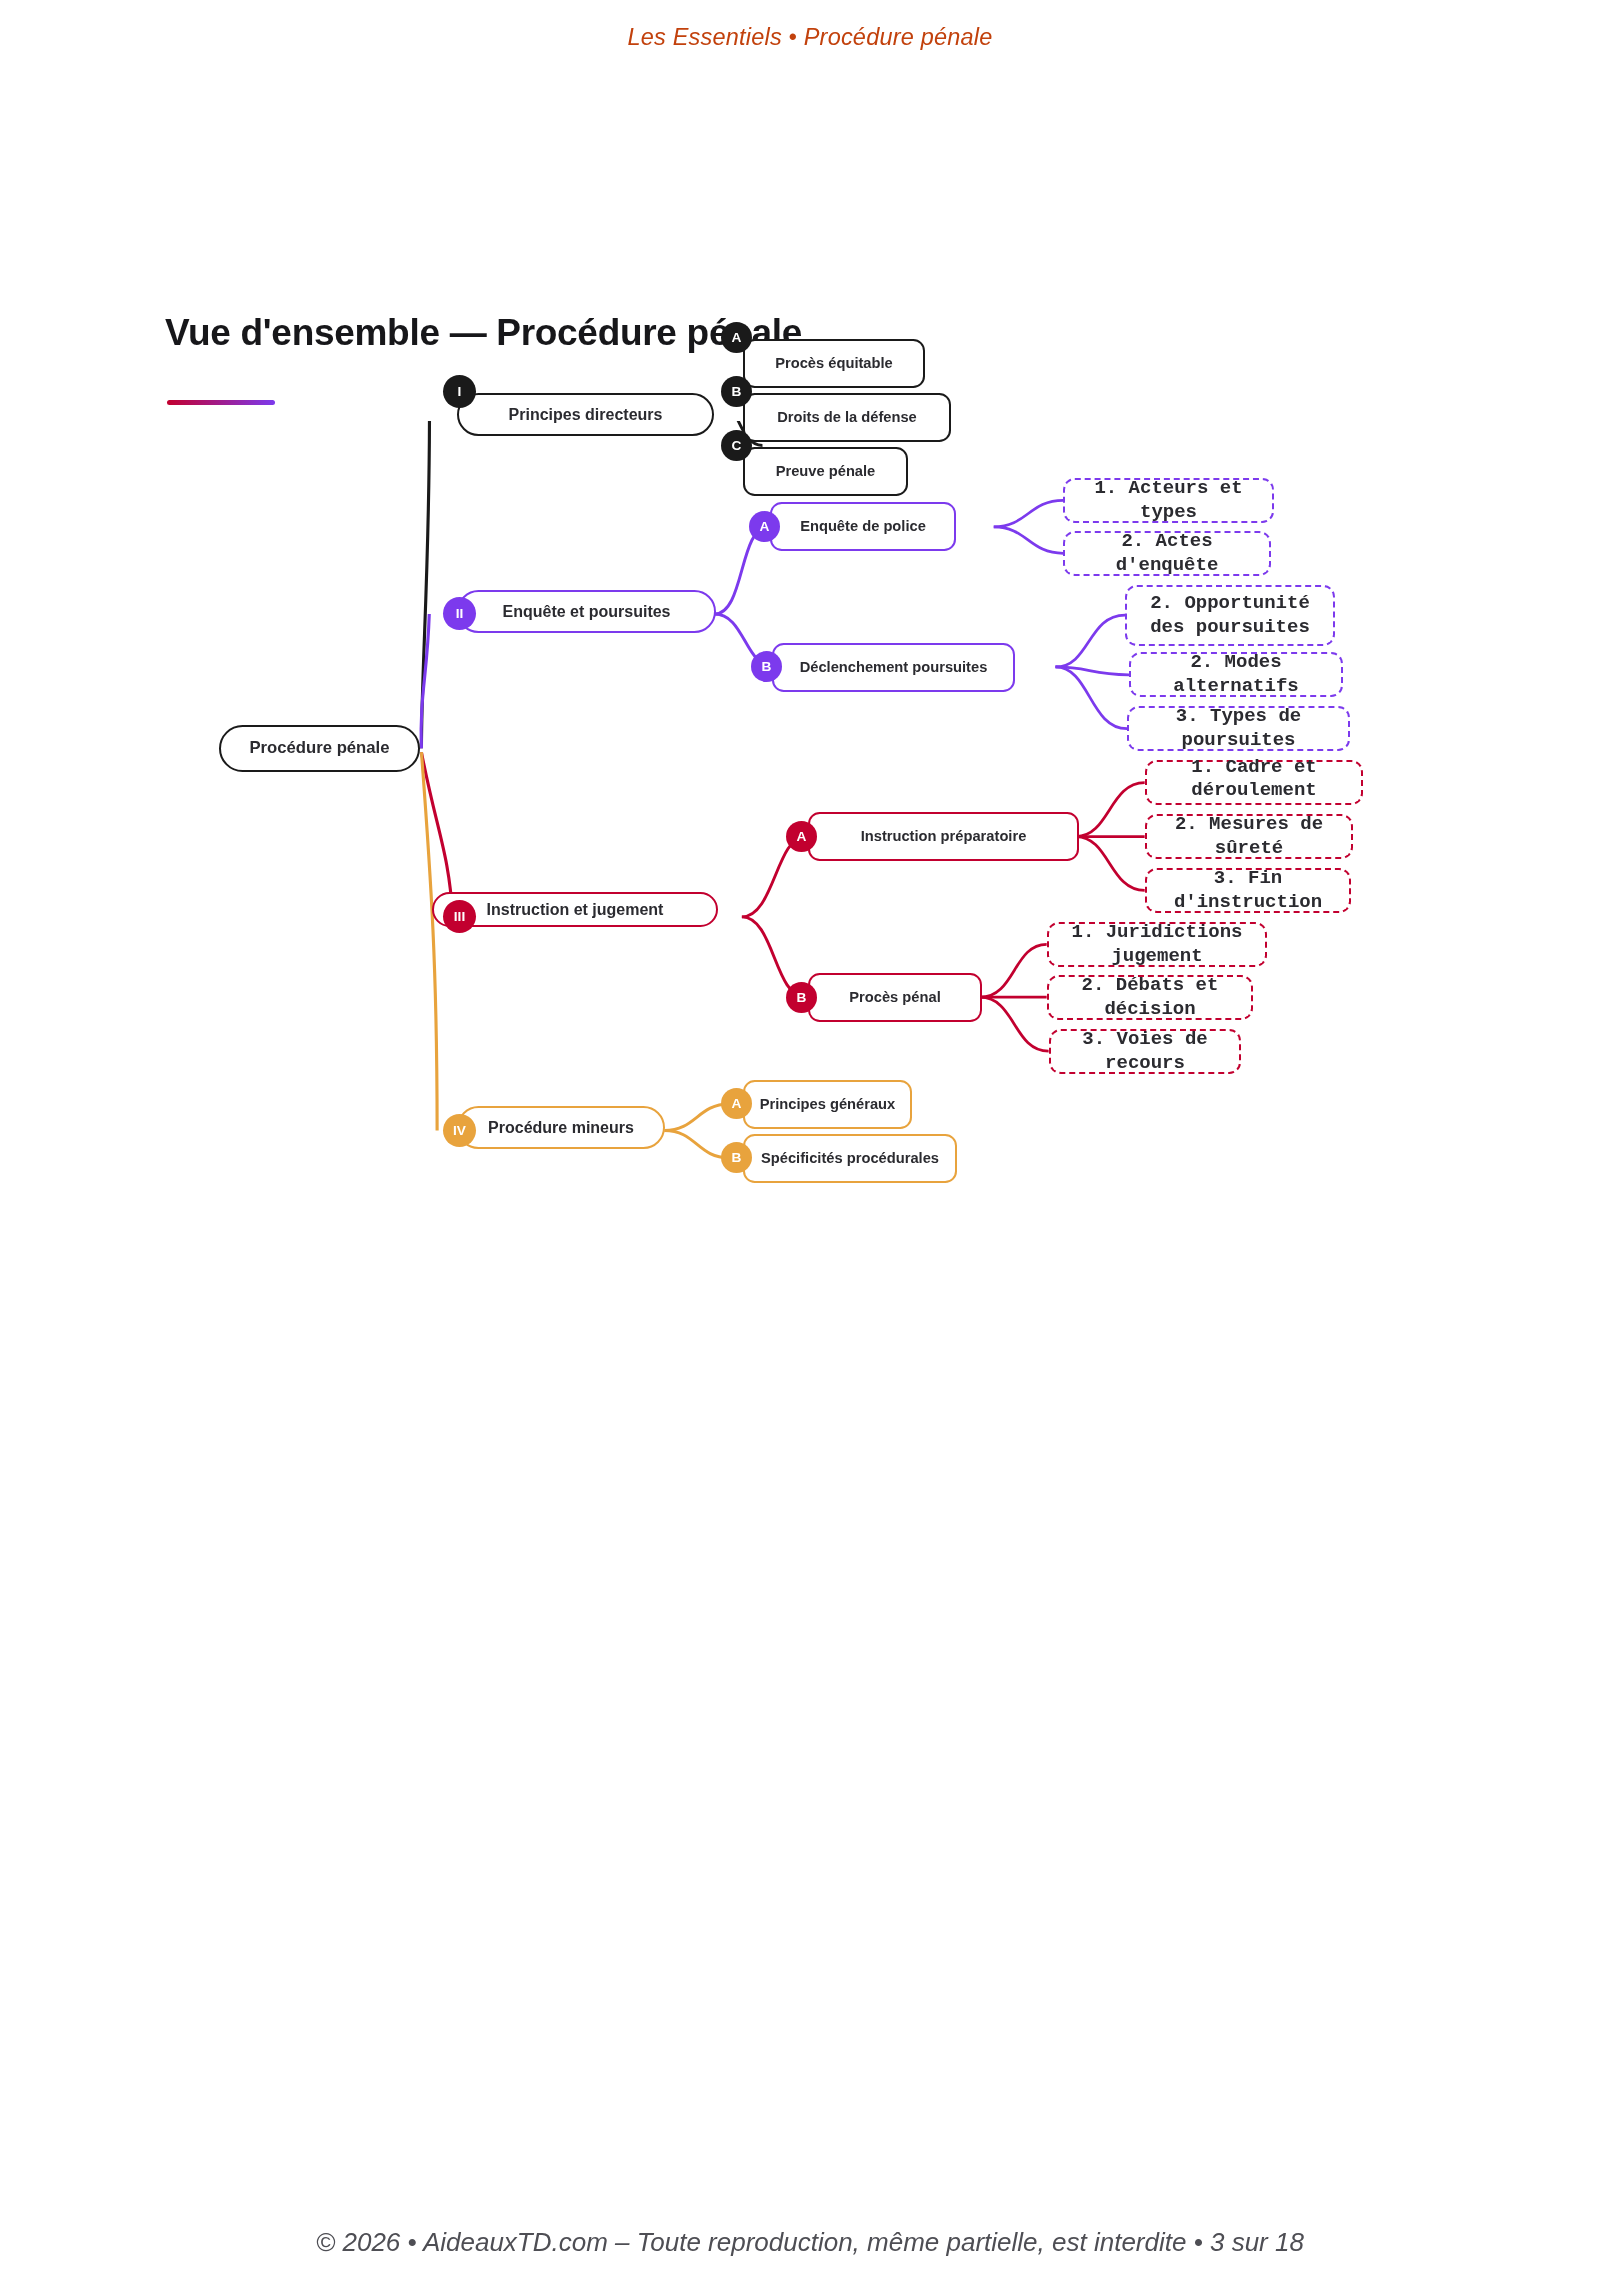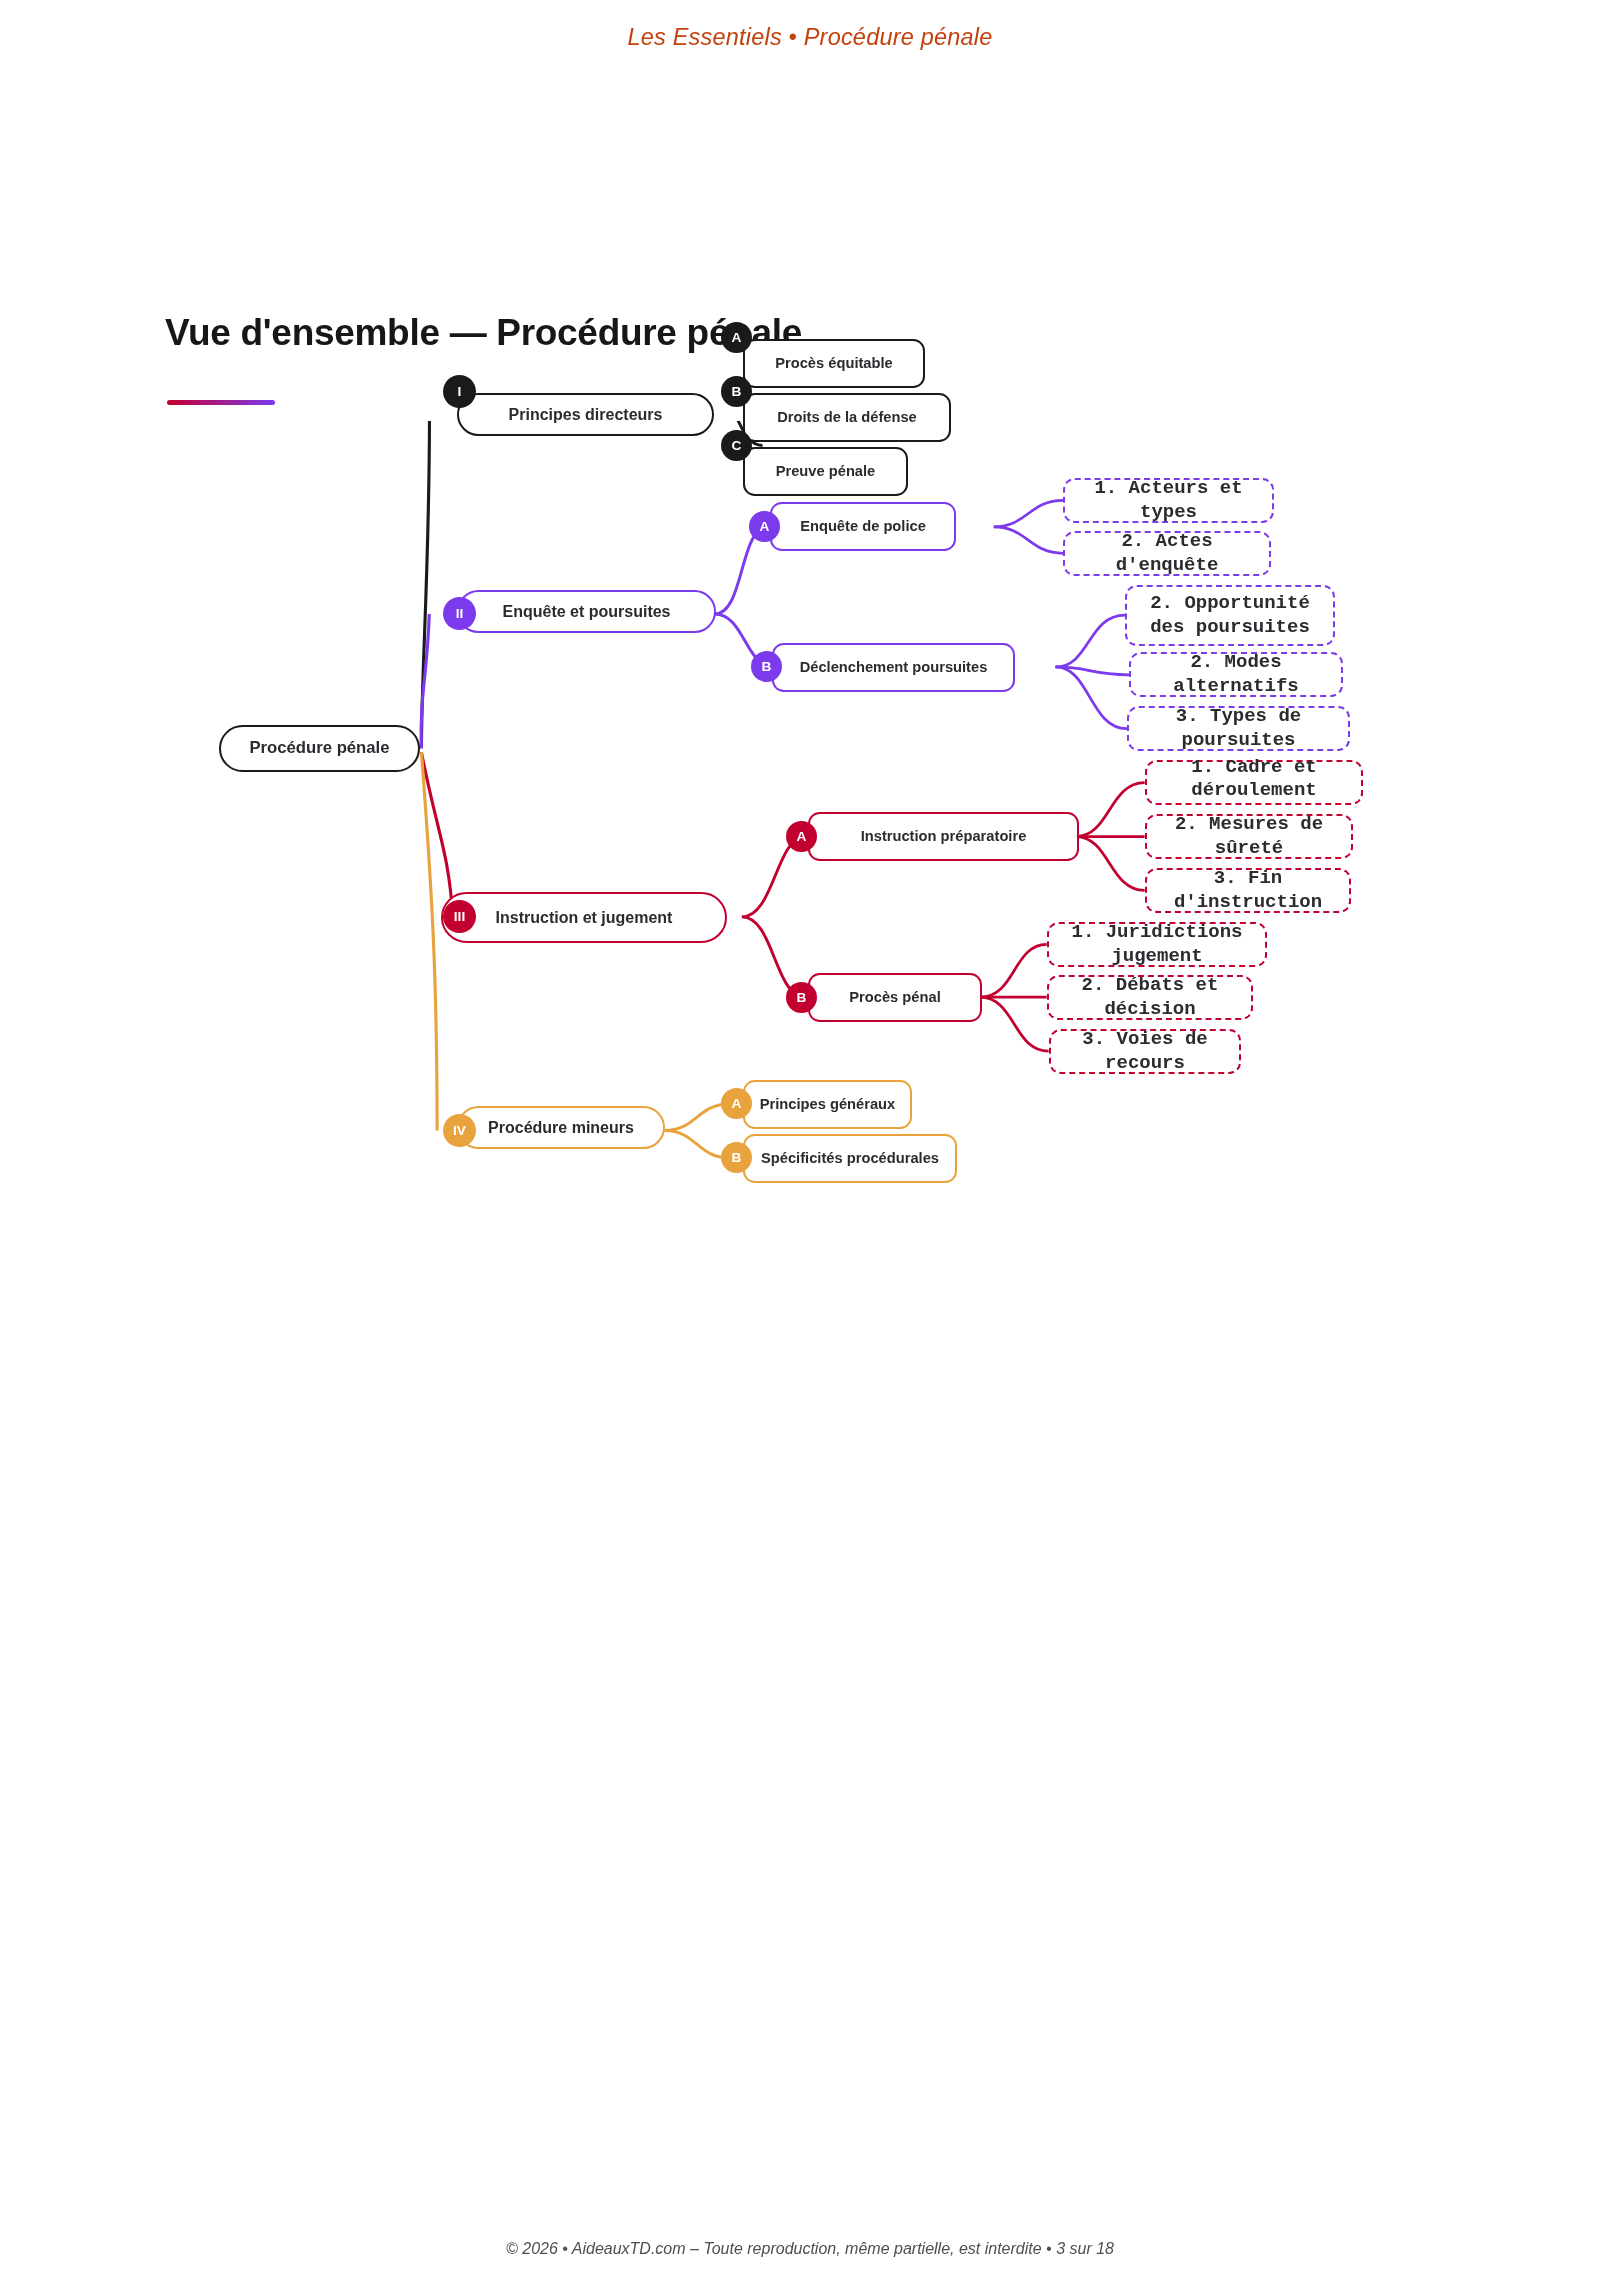--- a/index.html
+++ b/index.html
@@ -141,21 +141,21 @@
   .b-amber  { background: #e8a33d; }
 
   
   .page-footer {
     position: absolute;
     bottom: 35px;
     left: 0;
     width: 1620px;
     text-align: center;
     font-style: italic;
-    font-size: 16px;
+    font-size: 26px;
     color: #4e4e54;
   }
 </style>
 </head>
 <body>
 
 <div class="page-header">Les Essentiels • Procédure pénale</div>
 
 <div class="page-title">Vue d'ensemble — Procédure pénale</div>
 <div class="title-rule"></div>
@@ -267,21 +267,21 @@
   <div class="node lvl3 c-purple" style="left:1129px; top:231px; width:214px; height:45px;">
     <span>2. Modes alternatifs</span>
   </div>
   <div class="node lvl3 c-purple" style="left:1127px; top:285px; width:223px; height:45px;">
     <span>3. Types de poursuites</span>
   </div>
 
   <div class="badge big b-crimson" style="left:443px; top:479px;">
     <span>III</span>
   </div>
-  <div class="node lvl1 c-crimson" style="left:441px; top:471px; width:286px; height:51px;">
+  <div class="node lvl1 c-crimson" style="left:432px; top:471px; width:286px; height:35px;">
     <span>Instruction et jugement</span>
   </div>
 
   <div class="badge mid b-crimson" style="left:786px; top:400px;">
     <span>A</span>
   </div>
   <div class="node lvl2 c-crimson" style="left:808px; top:391px; width:271px; height:49px;">
     <span>Instruction préparatoire</span>
   </div>
 

